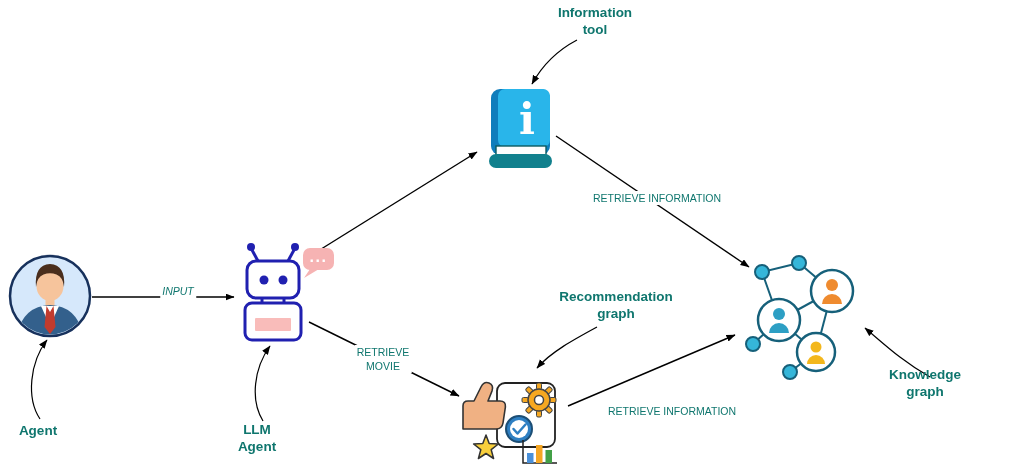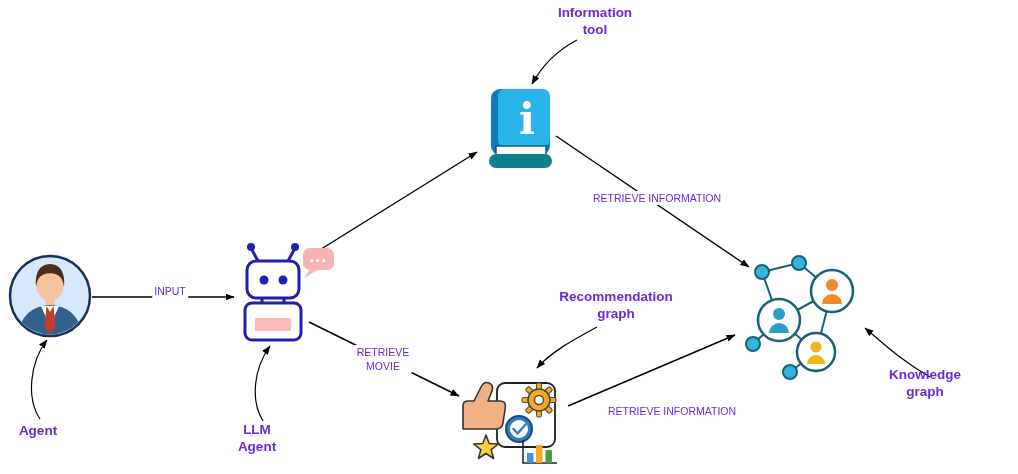--- a/index.html
+++ b/index.html
@@ -2,21 +2,21 @@
 <html style="--c-avatar_bg: #d6e8fb; --c-avatar_ring: #17315c; --c-suit: #33608c; --c-skin: #f6c49c; --c-hair: #4a2e1d; --c-tie: #c23b2e; --c-robot_stroke: #2020b0; --c-robot_mouth: #f9bcba; --c-bubble: #f6b3b3; --c-book_back: #0f7dbc; --c-book_front: #29b5ea; --c-book_base: #11808d; --c-gear: #f6a821; --c-check_circle: #2e7fc2; --c-star: #f8cf3c; --c-thumb: #f0b183; --c-bar1: #4a90d9; --c-bar2: #f5a623; --c-bar3: #43a047; --c-kg_stroke: #16607a; --c-kg_node: #35b6d9; --c-person_orange: #ef8b2f; --c-person_teal: #2d9fc4; --c-person_yellow: #f3b71c; --c-arrow: #000000;"><head>
 <meta charset="utf-8">
 <style>
   html, body { margin:0; padding:0; background:#ffffff; }
   .canvas {
     position:relative; width:1018px; height:474px; background:#ffffff;
     font-family:"Liberation Sans", sans-serif; overflow:hidden;
   }
   svg.layer { position:absolute; left:0; top:0; }
   .lbl {
-    position:absolute; white-space:pre-line; text-align:center; color:#6d28d9;
+    position:absolute; white-space:pre-line; text-align:center; color:#0f766e;
   }
   .lbl.bold { font-weight:bold; font-size:13.5px; line-height:1.25; }
   .lbl.edge { font-size:10.5px; line-height:1.35; background:#ffffff; padding:0 2px; }
   .center { transform:translateX(-50%); }
   .book-i {
     font-family:"DejaVu Serif", serif; font-weight:bold; font-size:42px;
     fill:#ffffff; text-anchor:middle;
   }
   .bubble-dots {
     font-family:"Liberation Sans", sans-serif; font-weight:bold; font-size:16px;
@@ -172,21 +172,21 @@
 
   <div class="lbl bold center" style="left:257px; top:422px;">LLM
 Agent</div>
 
   <div class="lbl bold center" style="left:616px; top:289px;">Recommendation
 graph</div>
 
   <div class="lbl bold center" style="left:925px; top:367px;">Knowledge
 graph</div>
 
-  <div class="lbl edge center" style="left:170px; top:284px;">INPUT</div>
+  <div class="lbl edge center" style="left:178px; top:284px;font-style:italic;">INPUT</div>
 
 
   <div class="lbl edge center" style="left:657px; top:191px;">RETRIEVE INFORMATION</div>
 
   <div class="lbl edge center" style="left:383px; top:345px;">RETRIEVE
 MOVIE</div>
 
   <div class="lbl edge center" style="left:672px; top:404px;">RETRIEVE INFORMATION</div>
 
 </div>

